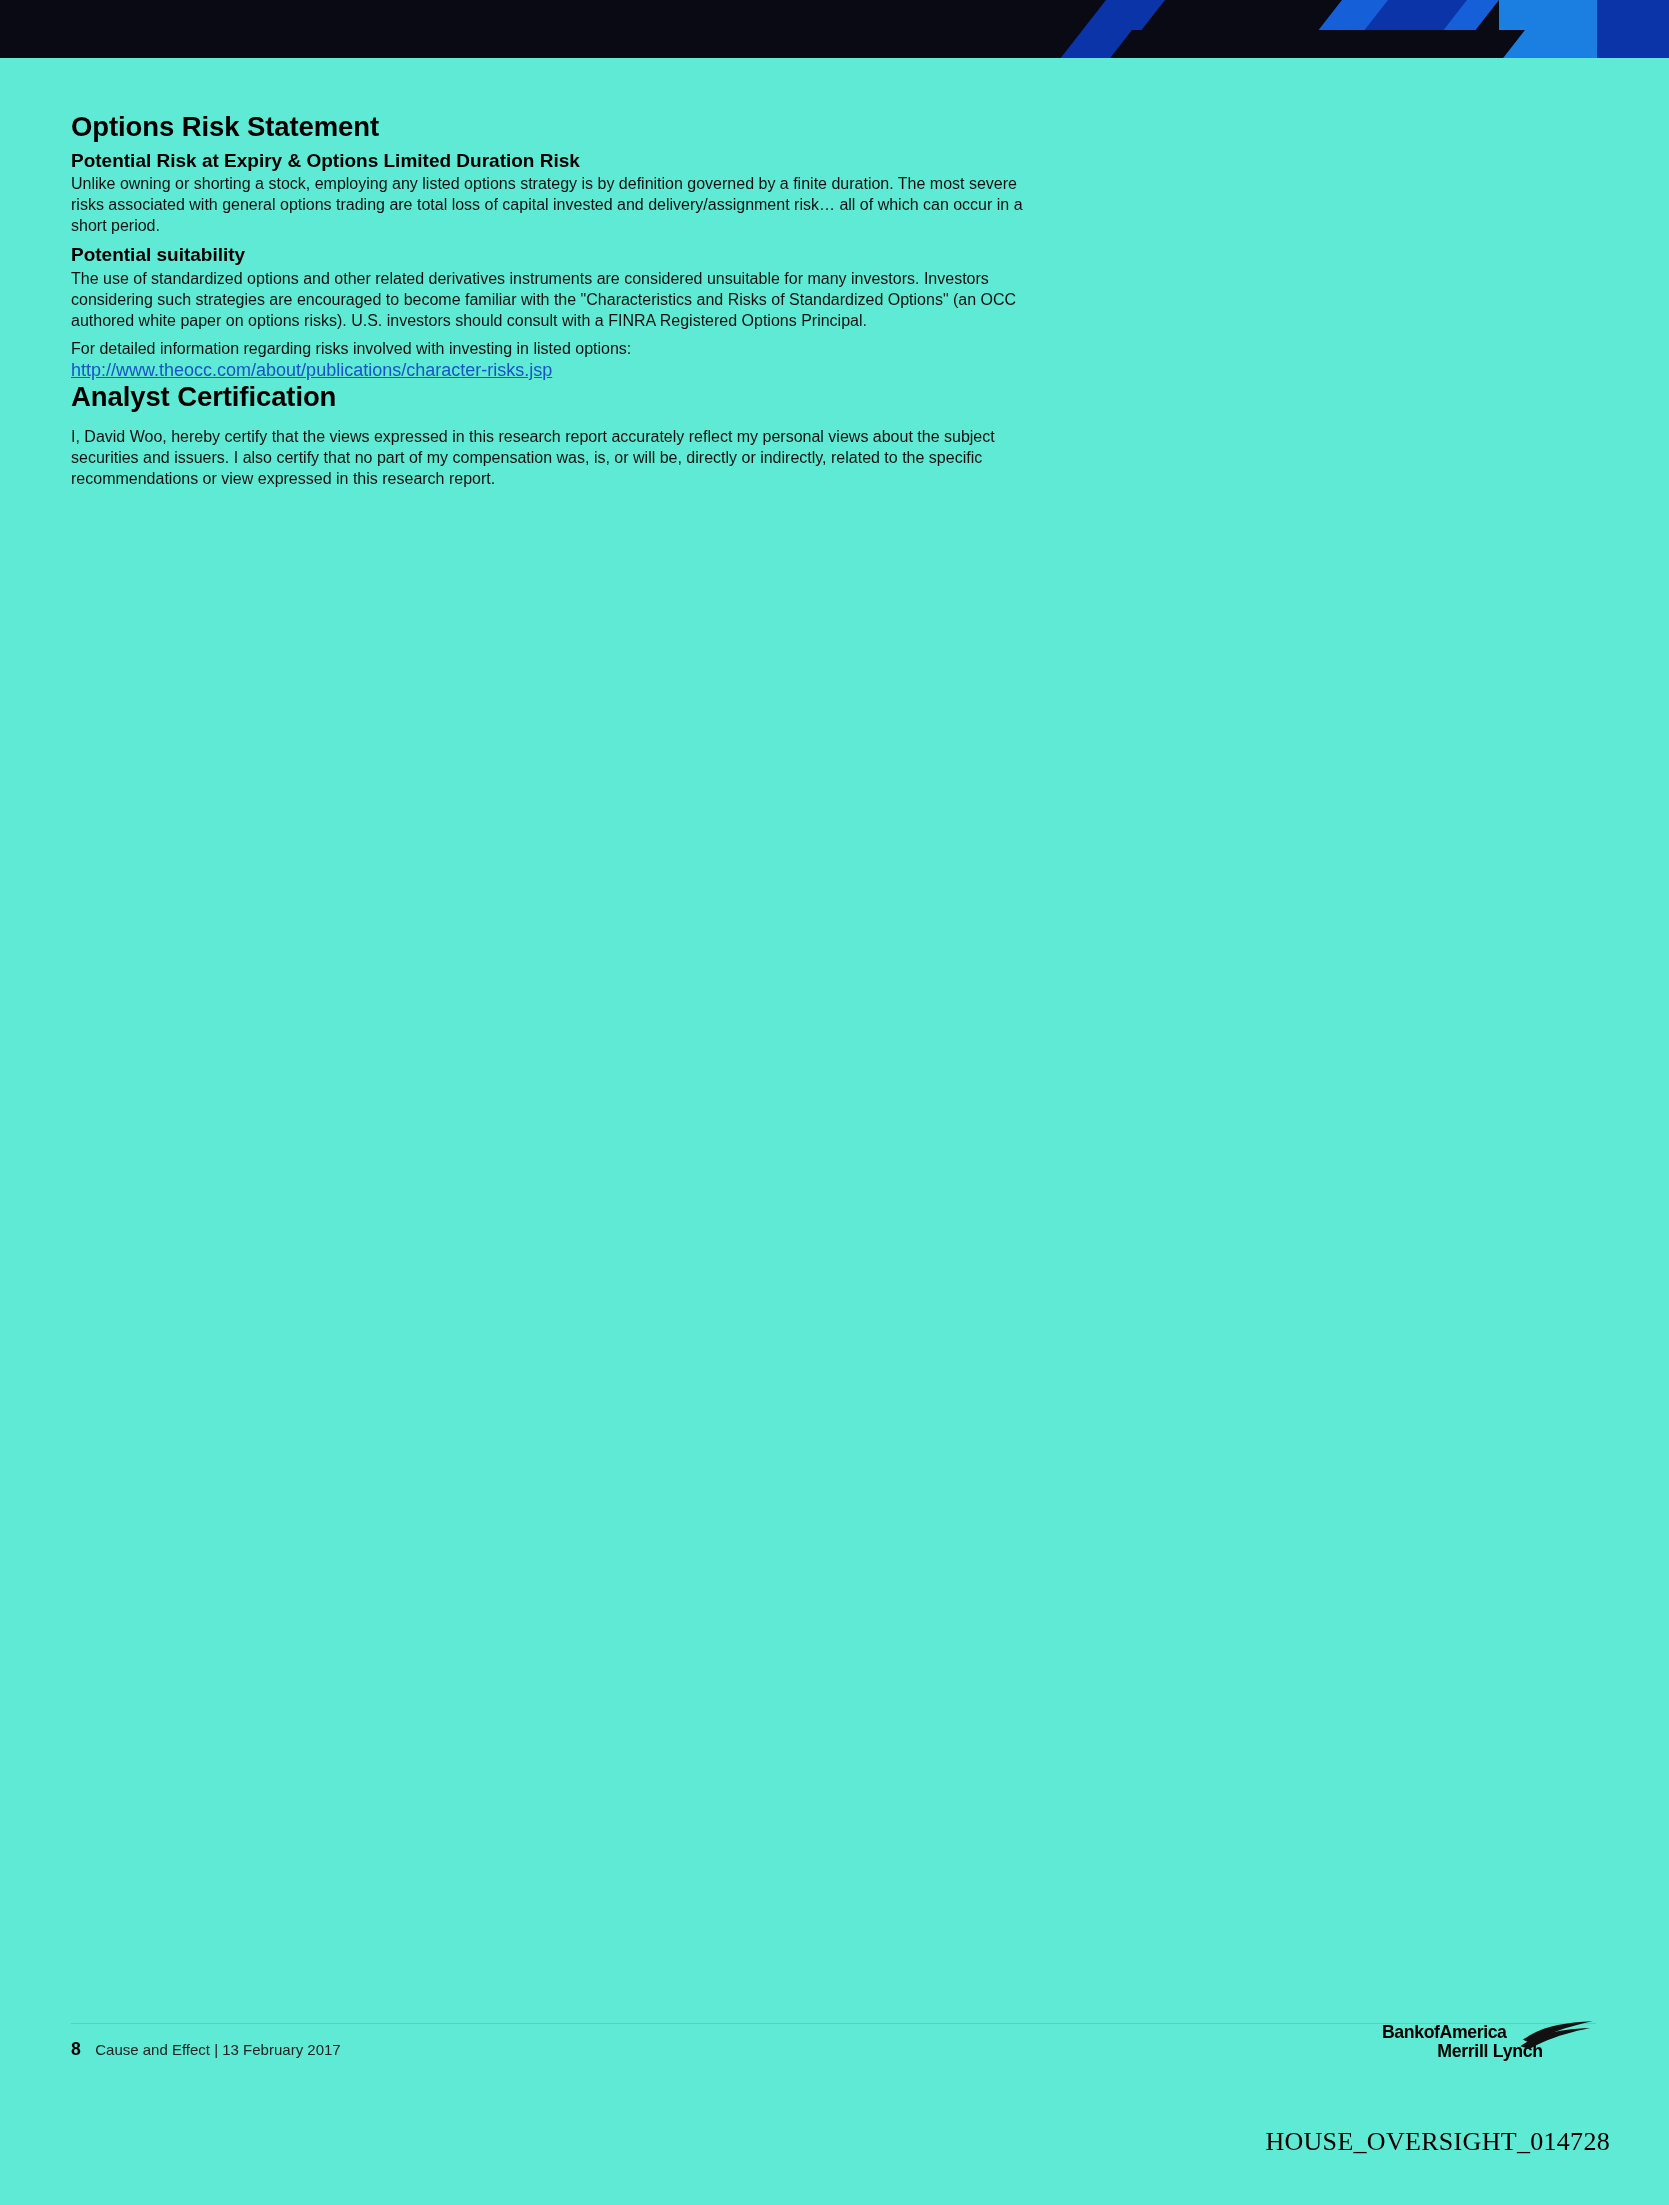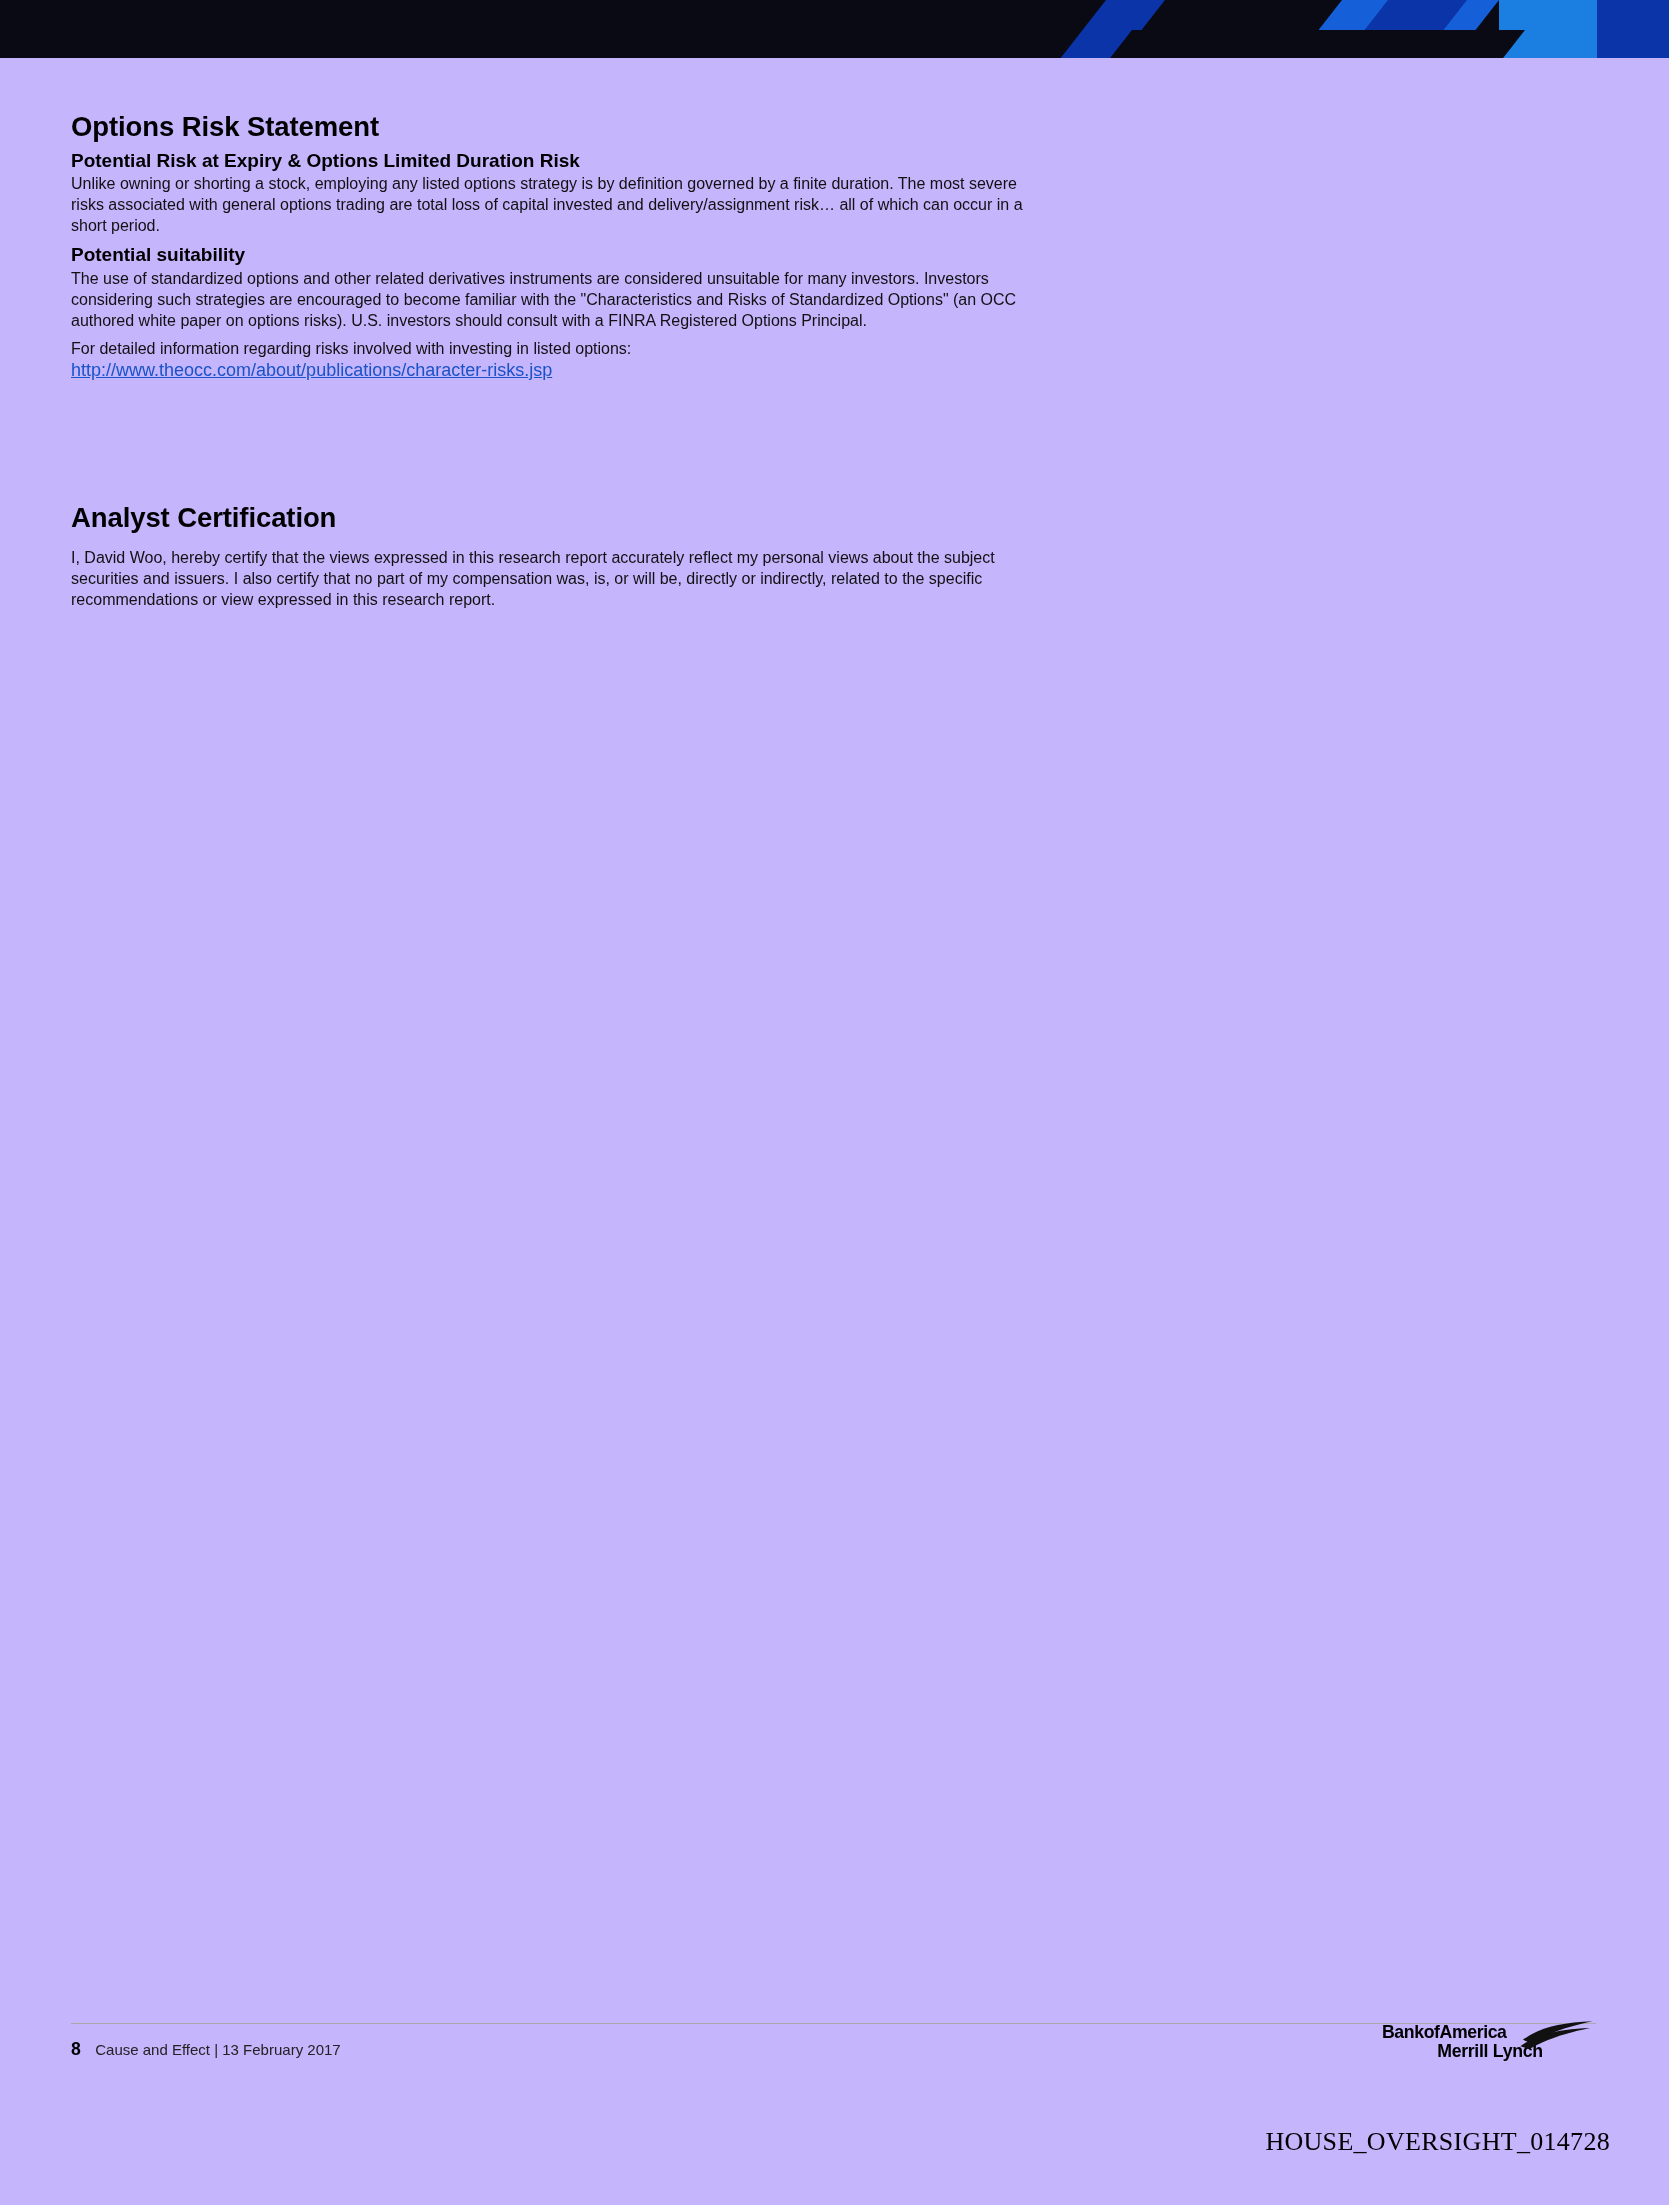--- a/index.html
+++ b/index.html
@@ -8,21 +8,21 @@
     background: #ffffff;
   }
   body {
     font-family: "Liberation Sans", sans-serif;
     color: #000000;
   }
   .page {
     position: relative;
     width: 1669px;
     height: 2205px;
-    background: #c4b5fd;
+    background: #5eead4;
     overflow: hidden;
   }
 
   
   .header-band {
     position: absolute;
     top: 0; left: 0;
     width: 1669px;
     height: 58px;
     background: #0a0a14;
@@ -109,21 +109,20 @@
     max-width: 962px;
   }
   p.tight { margin-bottom: 0; }
   a.doc-link {
     font-size: 18px;
     color: #1a53c8;
     text-decoration: underline;
     word-break: break-all;
   }
   .analyst-block {
-    margin-top: 121px;
   }
   .analyst-block h1.section-title {
     margin-bottom: 14.4px;
   }
 
   
   .footer-rule {
     position: absolute;
     left: 71px;
     top: 2023px;

